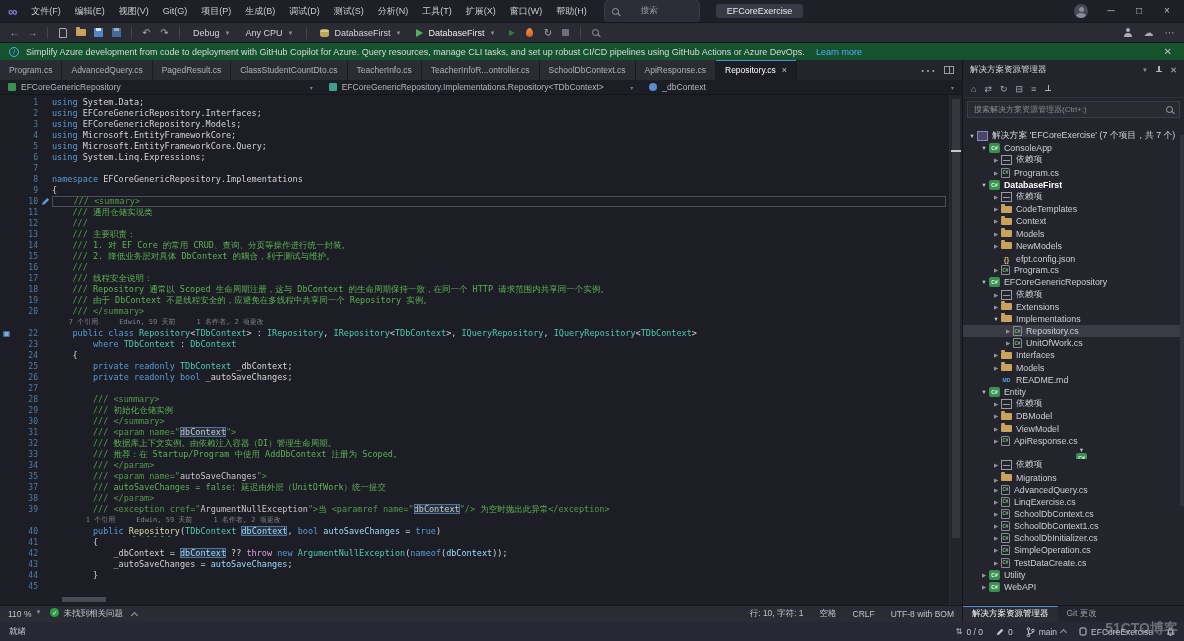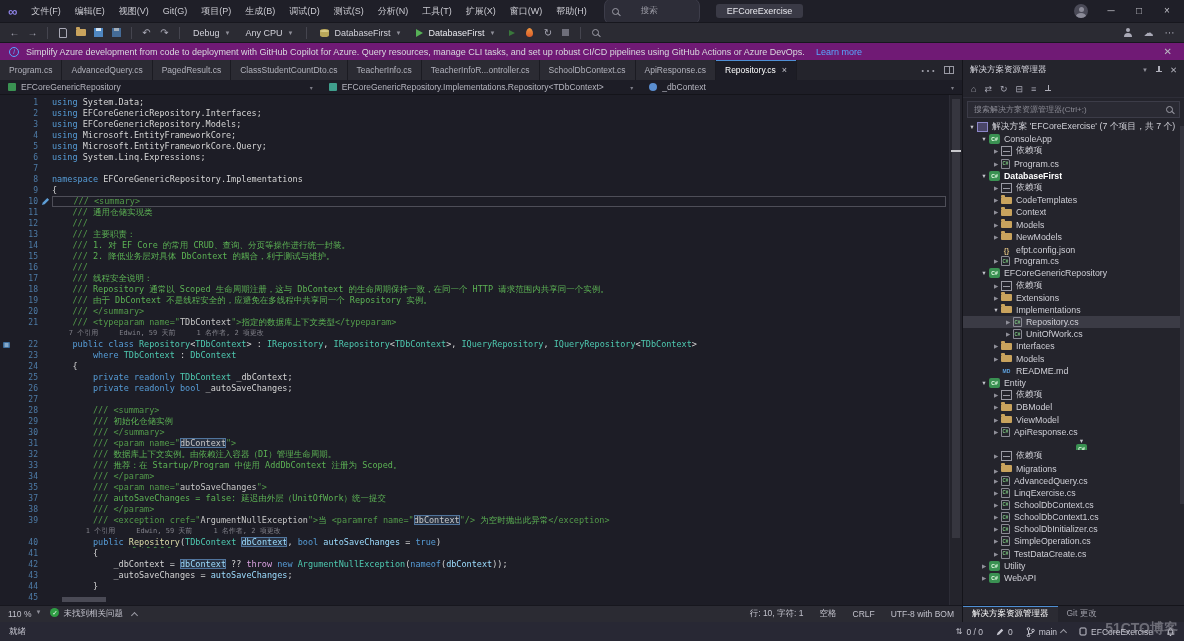--- a/index.html
+++ b/index.html
@@ -39,21 +39,21 @@
   .run-label { font-size:9px; color:#e8e8ee; }
   .ico-flame { width:7px; height:9px; background:linear-gradient(#f0963f,#d95b2a); border-radius:50% 50% 50% 50%/62% 62% 38% 38%; }
   .ico-stop { width:7px; height:7px; background:#6e6e7a; }
   .ico-mag { width:7px; height:7px; border:1px solid #9a9aa4; border-radius:50%; position:relative; }
   .ico-mag::after { content:''; position:absolute; width:4px; height:1px; background:#9a9aa4; transform:rotate(45deg); right:-3px; bottom:-1px; }
   .ico-person { width:10px; height:9px; position:relative; }
   .ico-person::before { content:''; position:absolute; left:3px; top:0; width:4px; height:4px; border-radius:50%; background:#a9a9b6; }
   .ico-person::after { content:''; position:absolute; left:1px; top:5px; width:8px; height:4px; border-radius:4px 4px 0 0; background:#a9a9b6; }
 
   
-  .infobar { height:18px; background:#701a75; border-top:1px solid #17171e; display:flex; align-items:center; gap:7px; padding:0 9px; font-size:9px; color:#d8d8de; flex:none; }
+  .infobar { height:18px; background:#14532d; border-top:1px solid #17171e; display:flex; align-items:center; gap:7px; padding:0 9px; font-size:9px; color:#d8d8de; flex:none; }
   .ico-info { width:10px; height:10px; border-radius:50%; border:1px solid #58a6ff; color:#58a6ff; font-size:7px; display:flex; align-items:center; justify-content:center; font-style:italic; flex:none; }
   .link { color:#58a6ff; margin-left:4px; }
   .ib-close { margin-left:auto; color:#b9b9c2; font-size:10px; padding:0 3px; }
 
   
   .main { flex:1; display:flex; min-height:0; }
   .editor-pane { flex:1; min-width:0; display:flex; flex-direction:column; }
 
   .tabsbar { height:20px; background:#24242c; display:flex; flex:none; }
   .tab { display:flex; align-items:center; gap:6px; padding:0 9px; font-size:8.5px; color:#b2b2bc;
@@ -110,21 +110,21 @@
   
   .side-panel { width:222px; flex:none; background:#24242c; border-left:1px solid #14141a; display:flex; flex-direction:column; }
   .panel-header { height:20px; display:flex; align-items:center; gap:6px; padding:0 7px; font-size:8.5px; color:#d8d8e0; flex:none; }
   .ph-icons { margin-left:auto; display:flex; align-items:center; gap:7px; color:#b0b0ba; }
   .ico-pin { width:8px; height:8px; position:relative; }
   .ico-pin::before { content:''; position:absolute; left:3.5px; top:0; width:1.5px; height:5px; background:#b0b0ba; }
   .ico-pin::after { content:''; position:absolute; left:1px; top:5px; width:6px; height:1px; background:#b0b0ba; }
   .panel-toolbar { height:18px; display:flex; align-items:center; gap:8px; padding:0 8px; border-bottom:1px solid #2e2e38; color:#a9a9b6; font-size:9px; flex:none; }
   .panel-search { height:17px; margin:3px 4px 2px; background:#2a2a33; border:1px solid #3c3c48; display:flex; align-items:center; gap:5px; padding:0 6px; flex:none; }
   .panel-search .txt { flex:1; font-size:8px; color:#8a8a94; overflow:hidden; white-space:nowrap; }
-  .tree { flex:1; min-height:0; overflow:hidden; padding-top:1px; position:relative; }
+  .tree { flex:1; min-height:0; overflow:hidden; padding-top:1px; position:relative;margin-top:9px; }
   .trow { height:12.2px; display:flex; align-items:center; font-size:8.8px; color:#cfcfd6; white-space:nowrap; overflow:hidden; }
   .trow.sel { background:#3b3b45; }
   .t-arrow { width:10px; flex:none; font-size:5.5px; color:#8f8f99; text-align:center; }
   .t-arrow.exp { color:#c6c6ce; }
   .t-label { margin-left:4px; overflow:hidden; text-overflow:ellipsis; }
   .t-label.bold { font-weight:bold; color:#ffffff; }
   .tico { width:11px; height:10px; flex:none; position:relative; display:flex; align-items:center; justify-content:center; }
   .ti-sln { border:1px solid #8c86c8; background:#4a4668; }
   .ti-proj { background:#3a9152; border-radius:2px; }
   .ti-proj::after { content:'C#'; font-size:5px; color:#eaffea; font-weight:bold; }
@@ -328,21 +328,20 @@
             <div class="cl"><span class="cl-lg"></span><span class="cl-num">11</span><span class="cl-mg"></span><div class="cl-text"><span class="tk-doc">    /// </span><span class="tk-doct">通用仓储实现类</span></div></div>
             <div class="cl"><span class="cl-lg"></span><span class="cl-num">12</span><span class="cl-mg"></span><div class="cl-text"><span class="tk-doc">    ///</span></div></div>
             <div class="cl"><span class="cl-lg"></span><span class="cl-num">13</span><span class="cl-mg"></span><div class="cl-text"><span class="tk-doc">    /// </span><span class="tk-doct">主要职责：</span></div></div>
             <div class="cl"><span class="cl-lg"></span><span class="cl-num">14</span><span class="cl-mg"></span><div class="cl-text"><span class="tk-doc">    /// </span><span class="tk-doct">1. 对 EF Core 的常用 CRUD、查询、分页等操作进行统一封装。</span></div></div>
             <div class="cl"><span class="cl-lg"></span><span class="cl-num">15</span><span class="cl-mg"></span><div class="cl-text"><span class="tk-doc">    /// </span><span class="tk-doct">2. 降低业务层对具体 DbContext 的耦合，利于测试与维护。</span></div></div>
             <div class="cl"><span class="cl-lg"></span><span class="cl-num">16</span><span class="cl-mg"></span><div class="cl-text"><span class="tk-doc">    ///</span></div></div>
             <div class="cl"><span class="cl-lg"></span><span class="cl-num">17</span><span class="cl-mg"></span><div class="cl-text"><span class="tk-doc">    /// </span><span class="tk-doct">线程安全说明：</span></div></div>
             <div class="cl"><span class="cl-lg"></span><span class="cl-num">18</span><span class="cl-mg"></span><div class="cl-text"><span class="tk-doc">    /// </span><span class="tk-doct">Repository 通常以 Scoped 生命周期注册，这与 DbContext 的生命周期保持一致，在同一个 HTTP 请求范围内共享同一个实例。</span></div></div>
             <div class="cl"><span class="cl-lg"></span><span class="cl-num">19</span><span class="cl-mg"></span><div class="cl-text"><span class="tk-doc">    /// </span><span class="tk-doct">由于 DbContext 不是线程安全的，应避免在多线程中共享同一个 Repository 实例。</span></div></div>
             <div class="cl"><span class="cl-lg"></span><span class="cl-num">20</span><span class="cl-mg"></span><div class="cl-text"><span class="tk-doc">    /// &lt;/summary&gt;</span></div></div>
-            <div class="cl"><span class="cl-lg"></span><span class="cl-num">21</span><span class="cl-mg"></span><div class="cl-text"><span class="tk-doc">    /// &lt;typeparam name="</span><span class="tk-docs">TDbContext</span><span class="tk-doc">"&gt;</span><span class="tk-doct">指定的数据库上下文类型</span><span class="tk-doc">&lt;/typeparam&gt;</span></div></div>
             <div class="cl lens-row"><span class="cl-lg"></span><span class="cl-num"></span><span class="cl-mg"></span><div class="cl-text"><span class="lens-text">    7 个引用     Edwin, 59 天前     1 名作者, 2 项更改</span></div></div>
             <div class="cl"><span class="cl-lg"><svg width="8" height="8" viewBox="0 0 8 8">
                   <rect x="0" y="1" width="7" height="6" rx="1" fill="#3c6e9e"></rect>
                   <rect x="1.5" y="2.5" width="4" height="1" fill="#cfe3f5"></rect>
                   <rect x="1.5" y="4.5" width="4" height="1" fill="#cfe3f5"></rect>
                 </svg></span><span class="cl-num">22</span><span class="cl-mg"></span><div class="cl-text"><span class="tk-kw">    public class </span><span class="tk-ty">Repository</span><span class="tk-pl">&lt;</span><span class="tk-ty">TDbContext</span><span class="tk-pl">&gt; : </span><span class="tk-ty">IRepository</span><span class="tk-pl">, </span><span class="tk-ty">IRepository</span><span class="tk-pl">&lt;</span><span class="tk-ty">TDbContext</span><span class="tk-pl">&gt;, </span><span class="tk-ty">IQueryRepository</span><span class="tk-pl">, </span><span class="tk-ty">IQueryRepository</span><span class="tk-pl">&lt;</span><span class="tk-ty">TDbContext</span><span class="tk-pl">&gt;</span></div></div>
             <div class="cl"><span class="cl-lg"></span><span class="cl-num">23</span><span class="cl-mg"></span><div class="cl-text"><span class="tk-pl">        </span><span class="tk-kw">where</span><span class="tk-pl"> </span><span class="tk-ty">TDbContext</span><span class="tk-pl"> : </span><span class="tk-ty">DbContext</span></div></div>
             <div class="cl"><span class="cl-lg"></span><span class="cl-num">24</span><span class="cl-mg"></span><div class="cl-text"><span class="tk-pl">    {</span></div></div>
             <div class="cl"><span class="cl-lg"></span><span class="cl-num">25</span><span class="cl-mg"></span><div class="cl-text"><span class="tk-pl">        </span><span class="tk-kw">private readonly</span><span class="tk-pl"> </span><span class="tk-ty">TDbContext</span><span class="tk-pl"> _dbContext;</span></div></div>
             <div class="cl"><span class="cl-lg"></span><span class="cl-num">26</span><span class="cl-mg"></span><div class="cl-text"><span class="tk-pl">        </span><span class="tk-kw">private readonly bool</span><span class="tk-pl"> _autoSaveChanges;</span></div></div>

